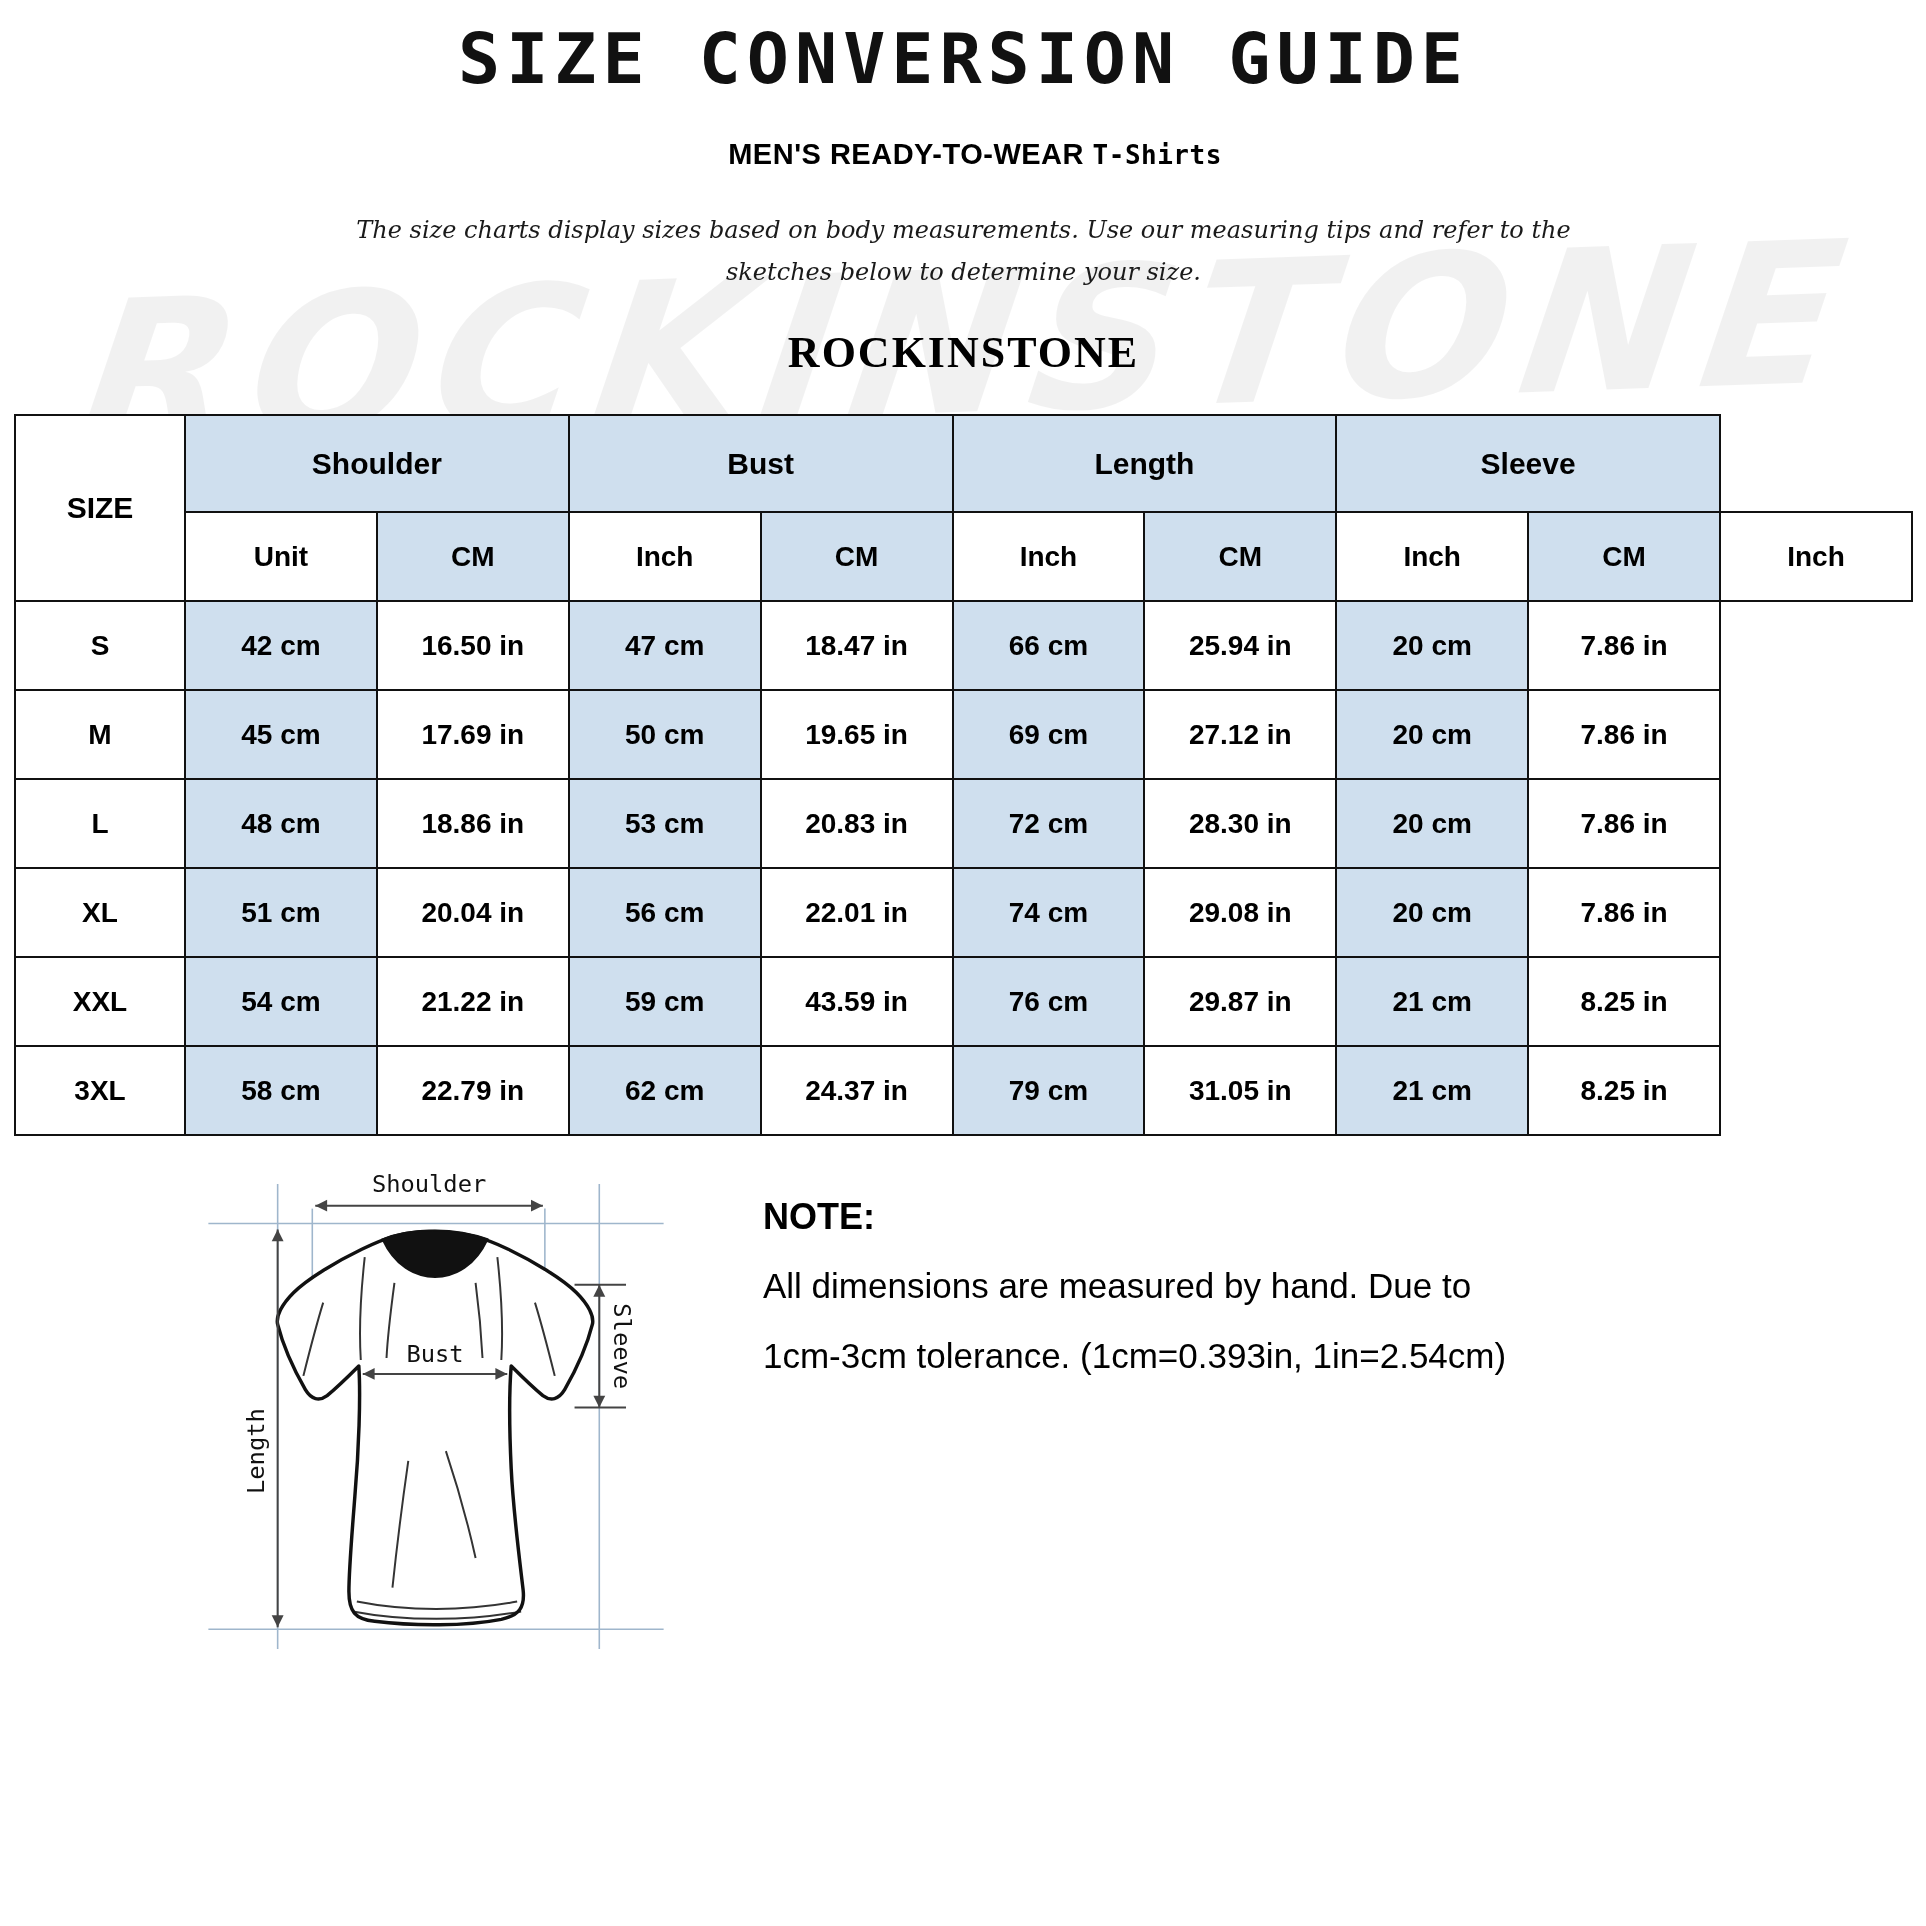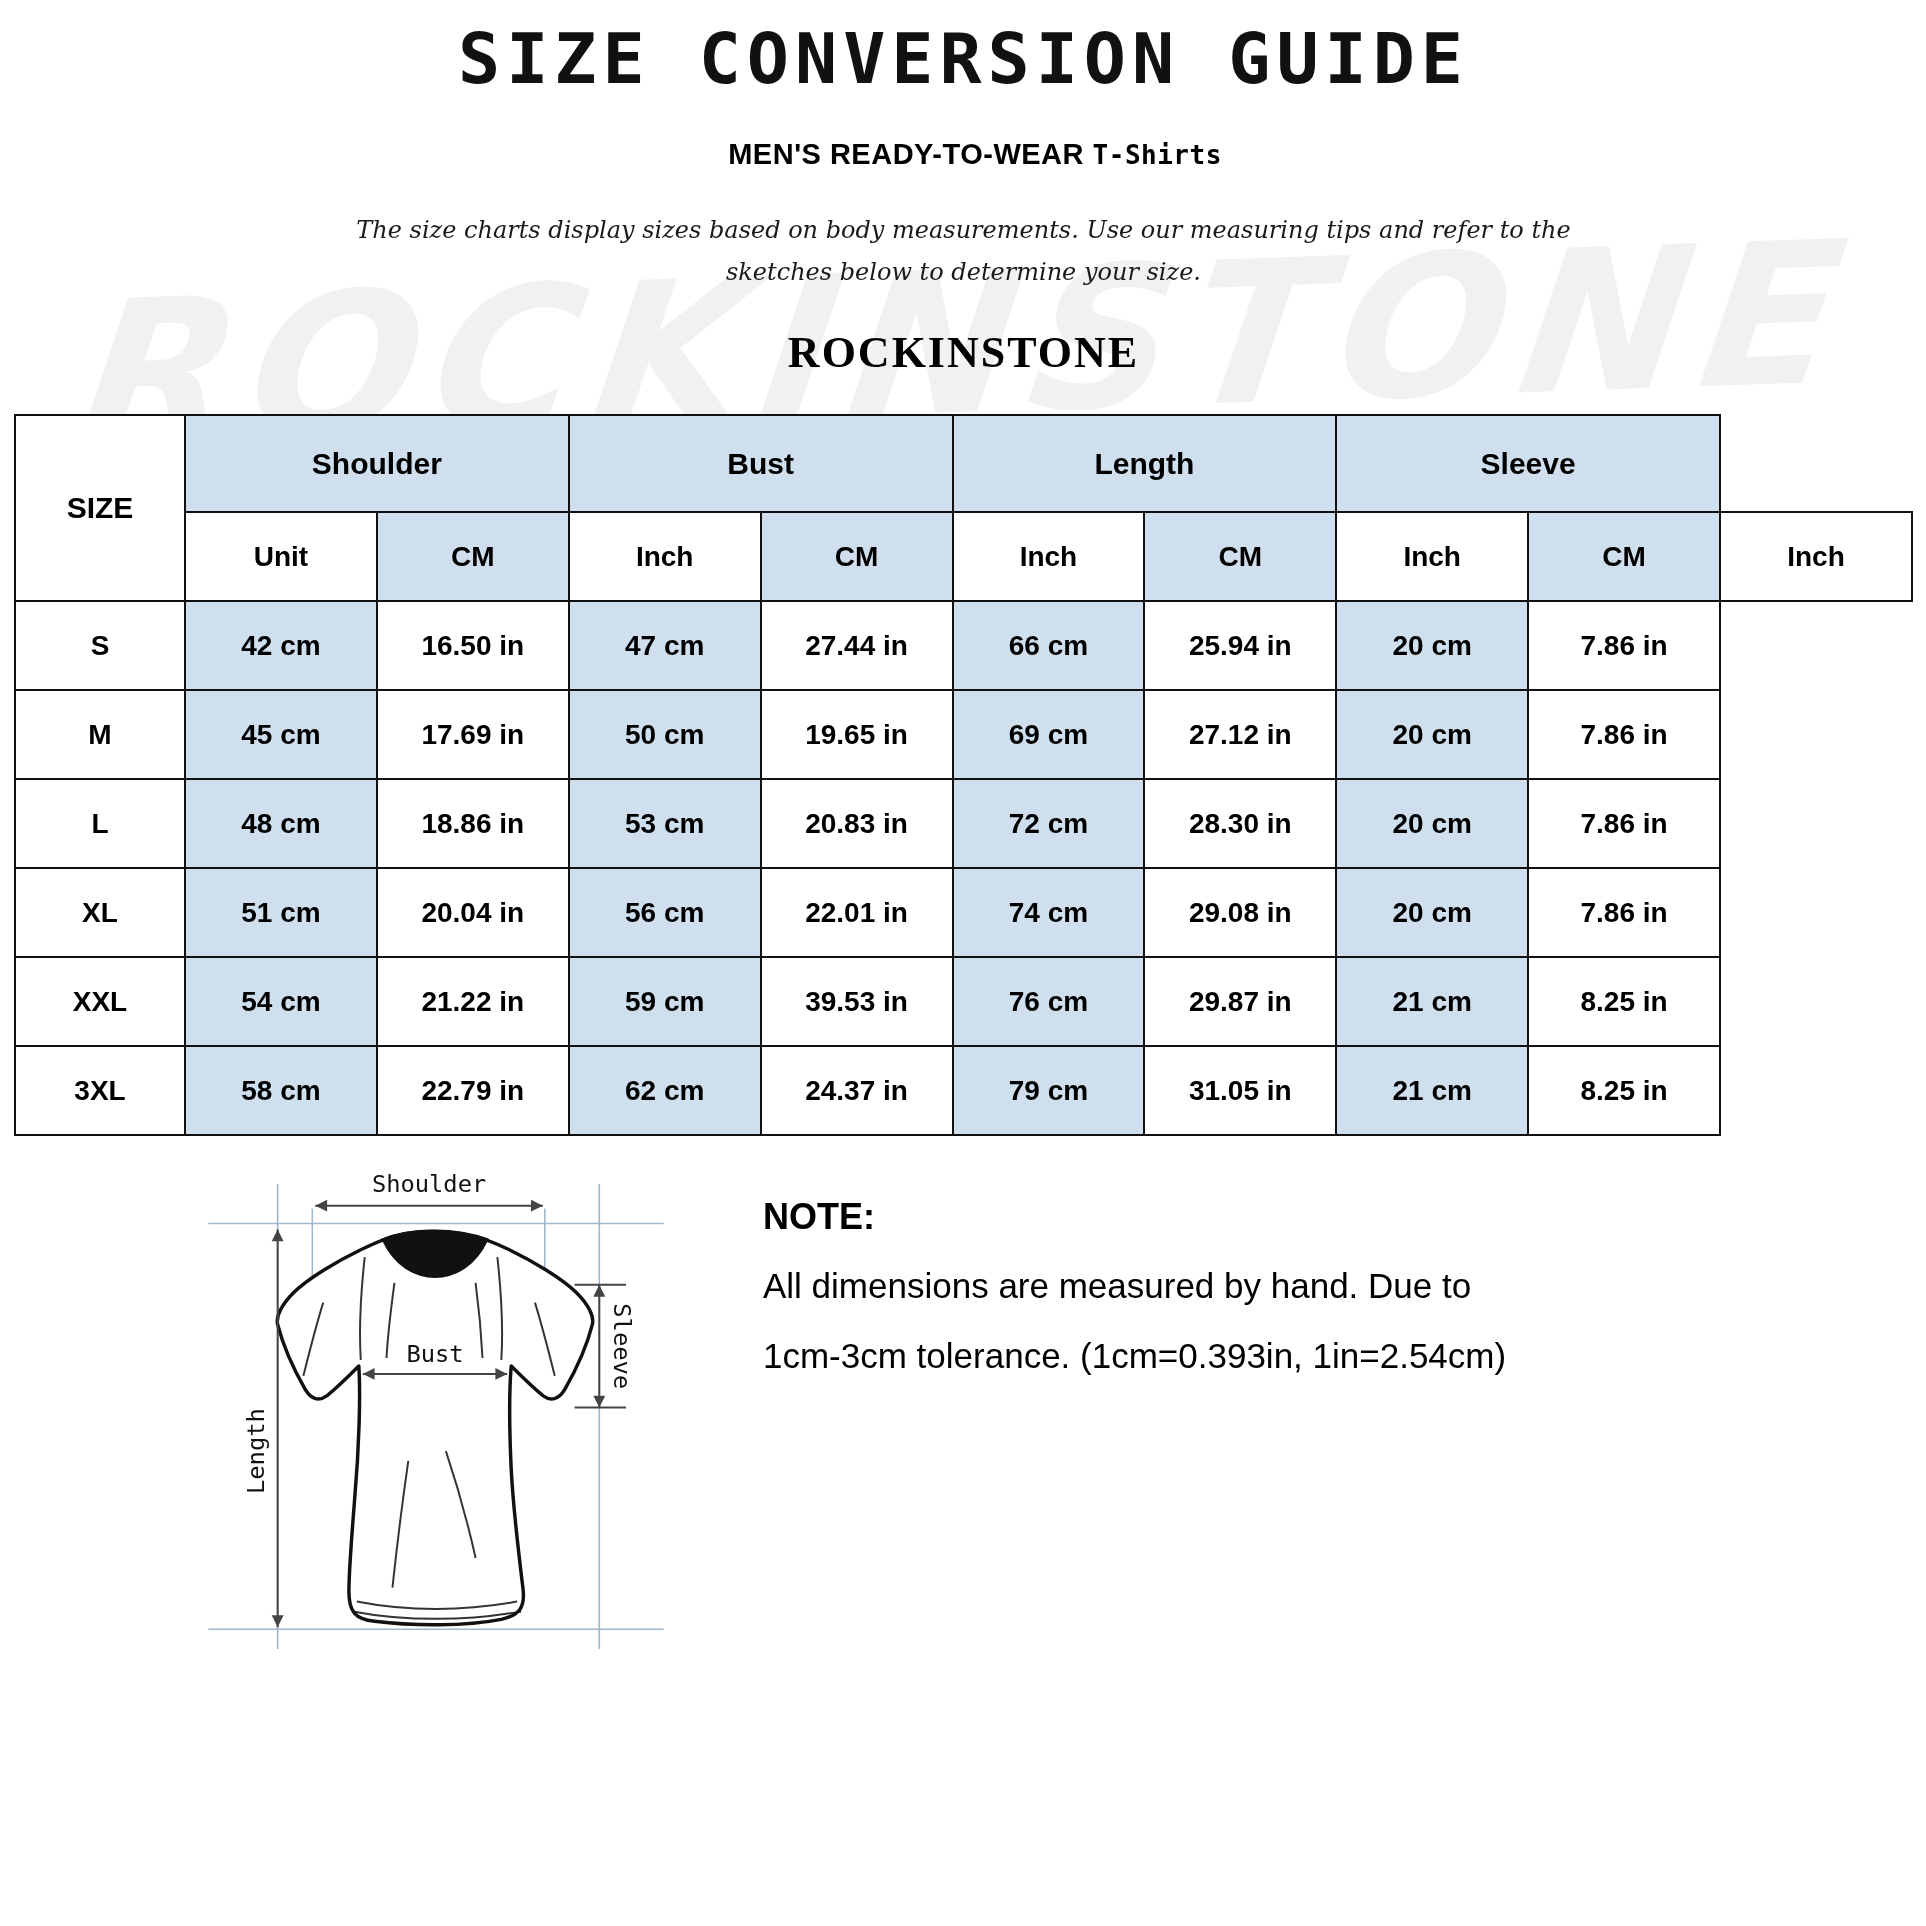--- a/index.html
+++ b/index.html
@@ -200,21 +200,21 @@
             <td class="shade unit-lbl" style="width: 174px;">CM</td>
             <td class="plain unit-lbl" style="width: 174px;">Inch</td>
             <td class="shade unit-lbl" style="width: 174px;">CM</td>
             <td class="plain unit-lbl" style="width: 174px;">Inch</td>
           </tr>
           <tr>
             <td class="plain size-col">S</td>
             <td class="shade val">42 cm</td>
             <td class="plain val">16.50 in</td>
             <td class="shade val">47 cm</td>
-            <td class="plain val">27.44 in</td>
+            <td class="plain val">18.47 in</td>
             <td class="shade val">66 cm</td>
             <td class="plain val">25.94 in</td>
             <td class="shade val">20 cm</td>
             <td class="plain val">7.86 in</td>
           </tr>
           <tr>
             <td class="plain size-col">M</td>
             <td class="shade val">45 cm</td>
             <td class="plain val">17.69 in</td>
             <td class="shade val">50 cm</td>
@@ -244,21 +244,21 @@
             <td class="shade val">74 cm</td>
             <td class="plain val">29.08 in</td>
             <td class="shade val">20 cm</td>
             <td class="plain val">7.86 in</td>
           </tr>
           <tr>
             <td class="plain size-col">XXL</td>
             <td class="shade val">54 cm</td>
             <td class="plain val">21.22 in</td>
             <td class="shade val">59 cm</td>
-            <td class="plain val">39.53 in</td>
+            <td class="plain val">43.59 in</td>
             <td class="shade val">76 cm</td>
             <td class="plain val">29.87 in</td>
             <td class="shade val">21 cm</td>
             <td class="plain val">8.25 in</td>
           </tr>
           <tr>
             <td class="plain size-col">3XL</td>
             <td class="shade val">58 cm</td>
             <td class="plain val">22.79 in</td>
             <td class="shade val">62 cm</td>

